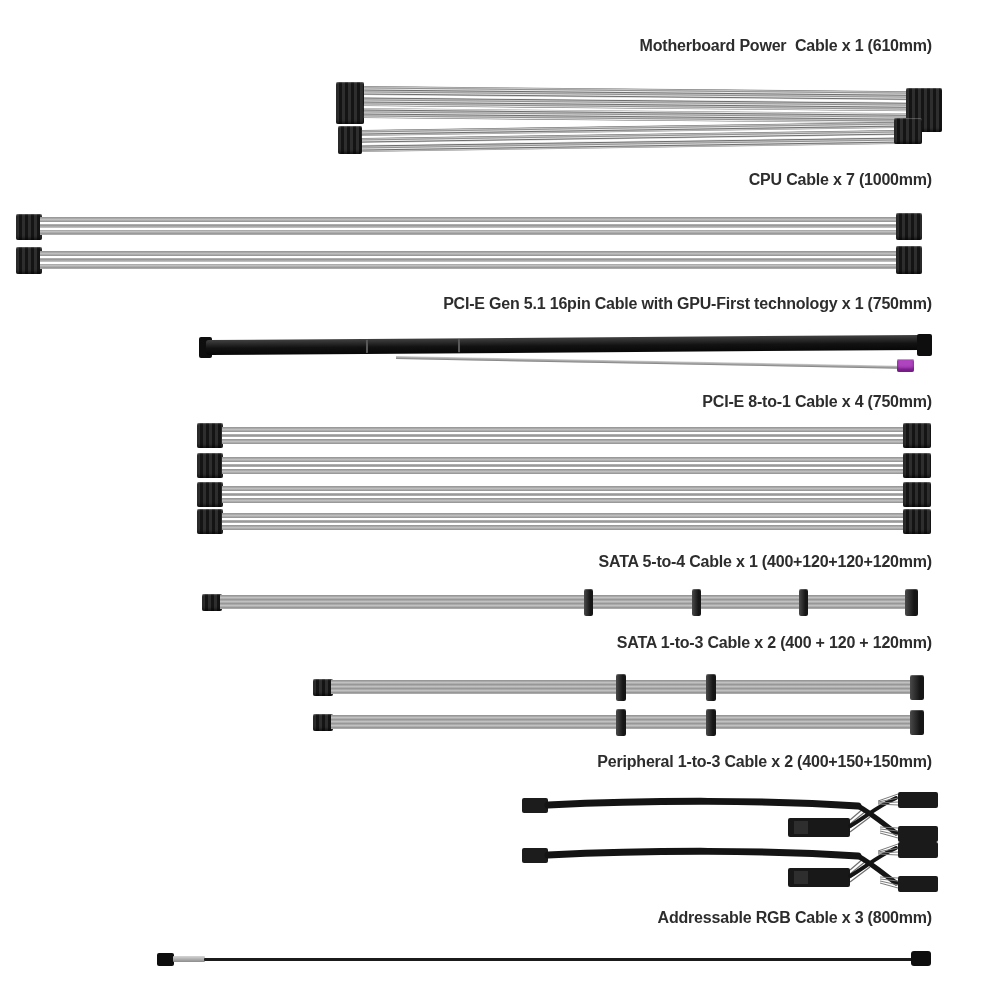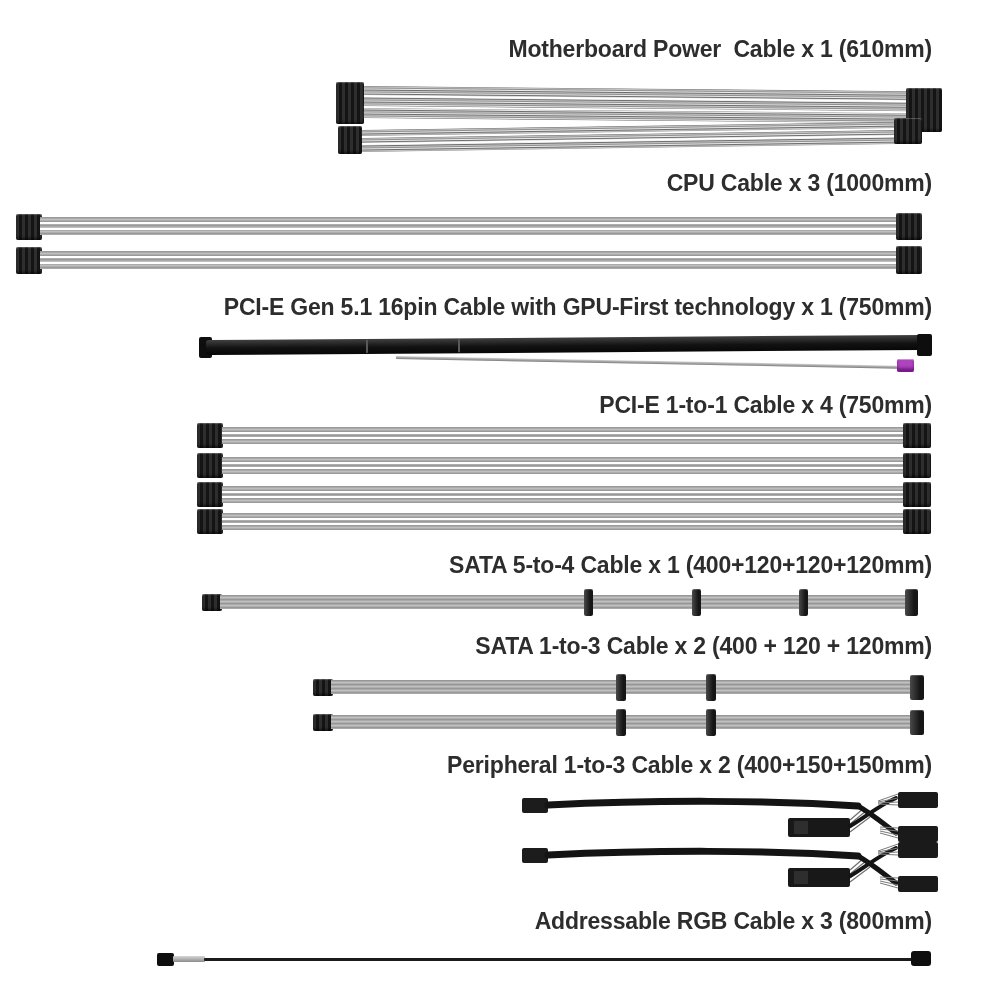--- a/index.html
+++ b/index.html
@@ -2,21 +2,21 @@
 <html><head>
 <meta charset="utf-8">
 <style>
   html,body{margin:0;padding:0}
   body{
     width:1000px;height:1000px;position:relative;background:#ffffff;
     font-family:"Liberation Sans",sans-serif;overflow:hidden;
   }
   .label{
     position:absolute;right:68px;
-    font-weight:600;font-size:23px;line-height:1.2;
+    font-weight:600;font-size:16px;line-height:1.2;
     color:#2d2d2d;letter-spacing:-0.2px;white-space:pre;
   }
   .conn{
     position:absolute;
     background:repeating-linear-gradient(90deg,#2e2e2e 0 3px,#141414 3px 6px);
     border-radius:2px;
     box-shadow:inset 0 1px 1px rgba(255,255,255,.25), inset 0 -2px 3px rgba(0,0,0,.6);
   }
   .ribbon{
     position:absolute;
@@ -57,21 +57,21 @@
 <div class="label" style="top:36px">Motherboard Power  Cable x 1 (610mm)</div>
 <div>
   <div class="conn" style="left:336px;top:82px;width:28px;height:42px"></div>
   <div class="ribbon" style="left:364px;top:86px;width:546px;height:32px;transform:rotate(0.55deg);transform-origin:left center"></div>
   <div class="conn" style="left:906px;top:88px;width:36px;height:44px"></div>
   <div class="conn" style="left:338px;top:126px;width:24px;height:28px"></div>
   <div class="ribbon" style="left:362px;top:130px;width:536px;height:22px;transform:rotate(-0.85deg);transform-origin:left center"></div>
   <div class="conn" style="left:894px;top:118px;width:28px;height:26px"></div>
 </div>
 
-<div class="label" style="top:170px">CPU Cable x 3 (1000mm)</div>
+<div class="label" style="top:170px">CPU Cable x 7 (1000mm)</div>
 <div>
   <div class="conn" style="left:16px;top:214px;width:26px;height:26px"></div>
   <div class="ribbon" style="left:40px;top:217px;width:858px;height:18px"></div>
   <div class="conn" style="left:896px;top:213px;width:26px;height:27px"></div>
   <div class="conn" style="left:16px;top:247px;width:26px;height:27px"></div>
   <div class="ribbon" style="left:40px;top:251px;width:858px;height:18px"></div>
   <div class="conn" style="left:896px;top:246px;width:26px;height:28px"></div>
 </div>
 
 <div class="label" style="top:294px">PCI-E Gen 5.1 16pin Cable with GPU-First technology x 1 (750mm)</div>
@@ -79,21 +79,21 @@
   <div class="cap" style="left:199px;top:337px;width:13px;height:21px"></div>
   <div class="sleeve" style="left:206px;top:340px;width:718px;height:15px;transform:rotate(-0.4deg);transform-origin:left center">
     <div class="joint" style="left:160px"></div>
     <div class="joint" style="left:252px"></div>
   </div>
   <div class="cap" style="left:917px;top:334px;width:15px;height:22px"></div>
   <div class="wire" style="left:396px;top:356px;width:502px;height:3px;transform:rotate(1.1deg);transform-origin:left center"></div>
   <div class="pconn" style="left:897px;top:359px;width:17px;height:13px"></div>
 </div>
 
-<div class="label" style="top:392px">PCI-E 1-to-1 Cable x 4 (750mm)</div>
+<div class="label" style="top:392px">PCI-E 8-to-1 Cable x 4 (750mm)</div>
 <div>
   <div class="conn" style="left:197px;top:423px;width:26px;height:25px"></div>
   <div class="ribbon" style="left:222px;top:427px;width:683px;height:17px"></div>
   <div class="conn" style="left:903px;top:423px;width:28px;height:25px"></div>
 
   <div class="conn" style="left:197px;top:453px;width:26px;height:25px"></div>
   <div class="ribbon" style="left:222px;top:457px;width:683px;height:17px"></div>
   <div class="conn" style="left:903px;top:453px;width:28px;height:25px"></div>
 
   <div class="conn" style="left:197px;top:482px;width:26px;height:25px"></div>

